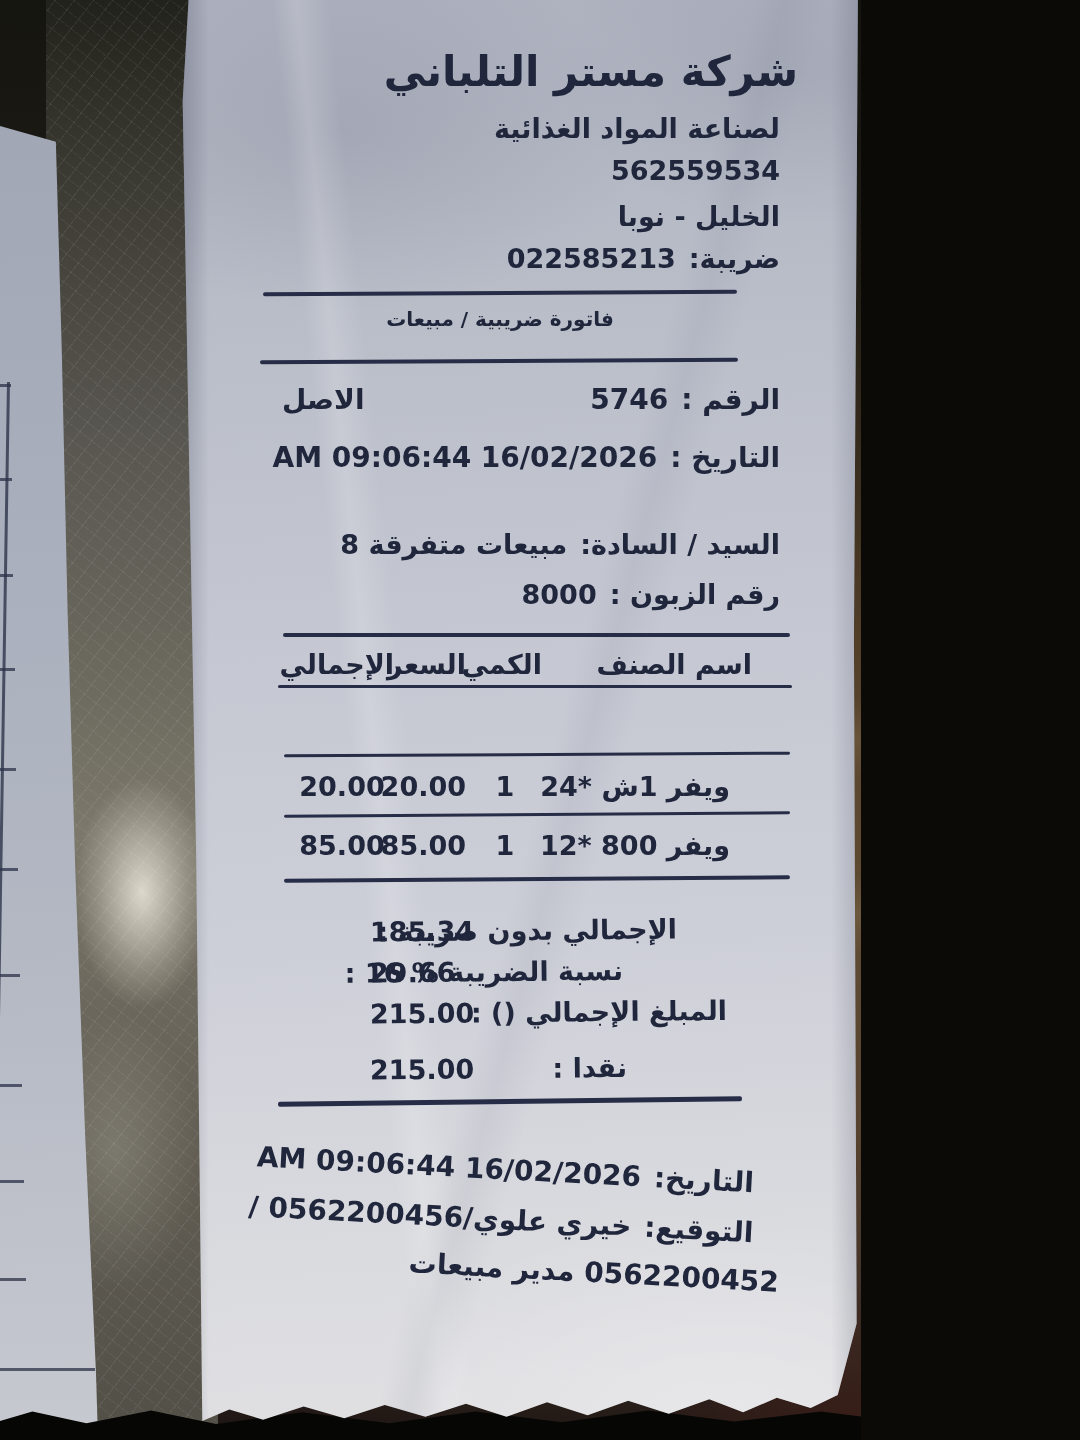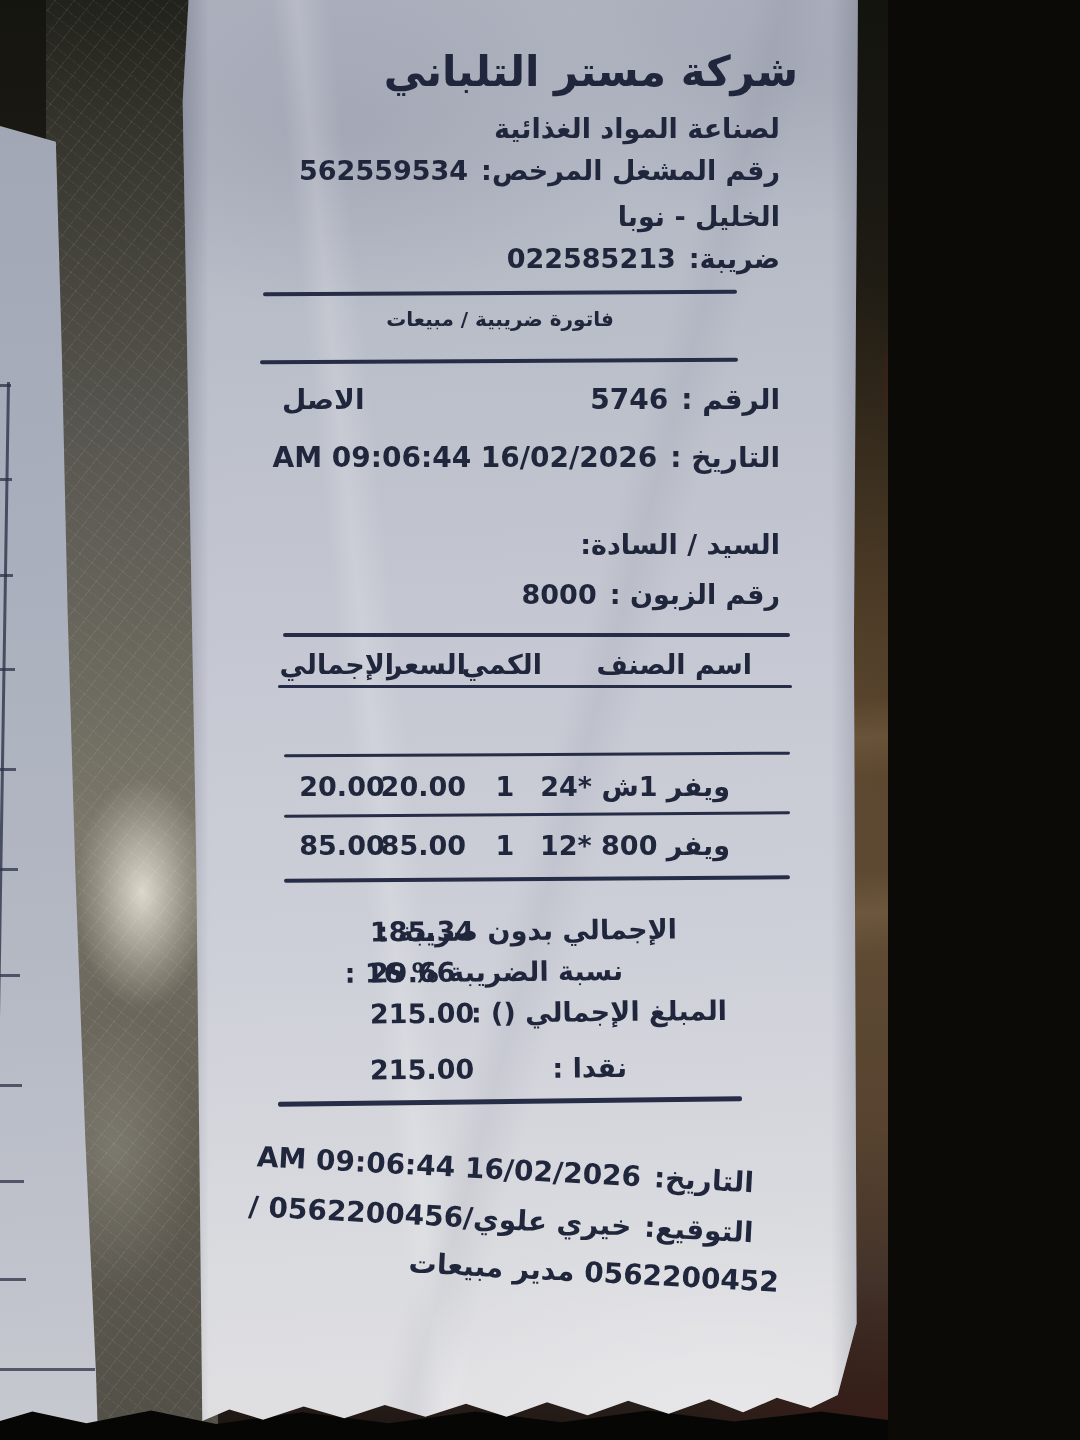--- a/index.html
+++ b/index.html
@@ -1,17 +1,17 @@
 <!DOCTYPE html>
 <html lang="ar"><head>
 <meta charset="utf-8">
 <style>
   html,body{margin:0;padding:0;background:#0b0a07;}
   .scene{position:relative;width:861px;height:1440px;overflow:hidden;
-         font-family:"DejaVu Sans",sans-serif;font-weight:bold;padding-left:27px;}
+         font-family:"DejaVu Sans",sans-serif;font-weight:bold;}
   
   .bg{position:absolute;inset:0;background:
       radial-gradient(320px 220px at 100% 100%, rgba(70,30,24,0.6), transparent 72%),
       radial-gradient(760px 520px at 88% 46%, rgba(135,102,62,0.28), transparent 75%),
       linear-gradient(183deg,#14140e 0%,#191812 12%,#262016 26%,#3b2e1f 40%,
         #52402c 52%,#5c4933 64%,#57432f 76%,#44332a 86%,#2b201b 94%,#1a1311 100%);}
   .band{position:absolute;left:835px;width:250px;height:80px;
         background:linear-gradient(180deg,transparent,rgba(215,185,135,0.12),transparent);
         transform:rotate(-5deg);}
   .band.b1{top:690px}.band.b2{top:865px}
@@ -105,21 +105,20 @@
     <div class="tick" style="top:1242px;width:95px"></div>
   </div>
 
   <div class="bottom-dark"></div>
 
   <div class="receipt">
 
     <div class="line company" style="top:62px;right:60px">شركة مستر التلباني</div>
     <div class="line" style="top:128px;right:78px">لصناعة المواد الغذائية</div>
     <div class="line flexl" style="top:170px;right:78px">
-      <span>رقم المشغل المرخص:</span>
       <span>562559534</span>
     </div>
     <div class="line" style="top:216px;right:78px">الخليل - نوبا</div>
     <div class="line flexl" style="top:258px;right:78px">
       <span>ضريبة:</span>
       <span>022585213</span>
     </div>
 
     <div class="rule" style="top:306px;left:81px;width:474px;height:3.5px;transform:rotate(-0.3deg)"></div>
     <div class="line center-line" style="top:322px;left:80px;width:476px;font-size:20px">فاتورة ضريبية / مبيعات</div>
@@ -131,20 +130,21 @@
         <span>5746</span>
       </span>
       <span style="position:absolute;left:0">الاصل</span>
     </div>
     <div class="line flexl" style="top:456px;right:78px;font-size:28px">
       <span>التاريخ :</span>
       <span>AM 09:06:44 16/02/2026</span>
     </div>
     <div class="line flexl" style="top:544px;right:78px">
       <span>السيد / السادة:</span>
+      <span>مبيعات متفرقة 8</span>
     </div>
     <div class="line flexl" style="top:594px;right:78px">
       <span>رقم الزبون :</span>
       <span>8000</span>
     </div>
 
     <div class="rule" style="top:648px;left:101px;width:507px;height:4px"></div>
     <div class="trow thead" style="top:664px">
       <span class="c-total">الإجمالي</span>
       <span class="c-price">السعر</span>

